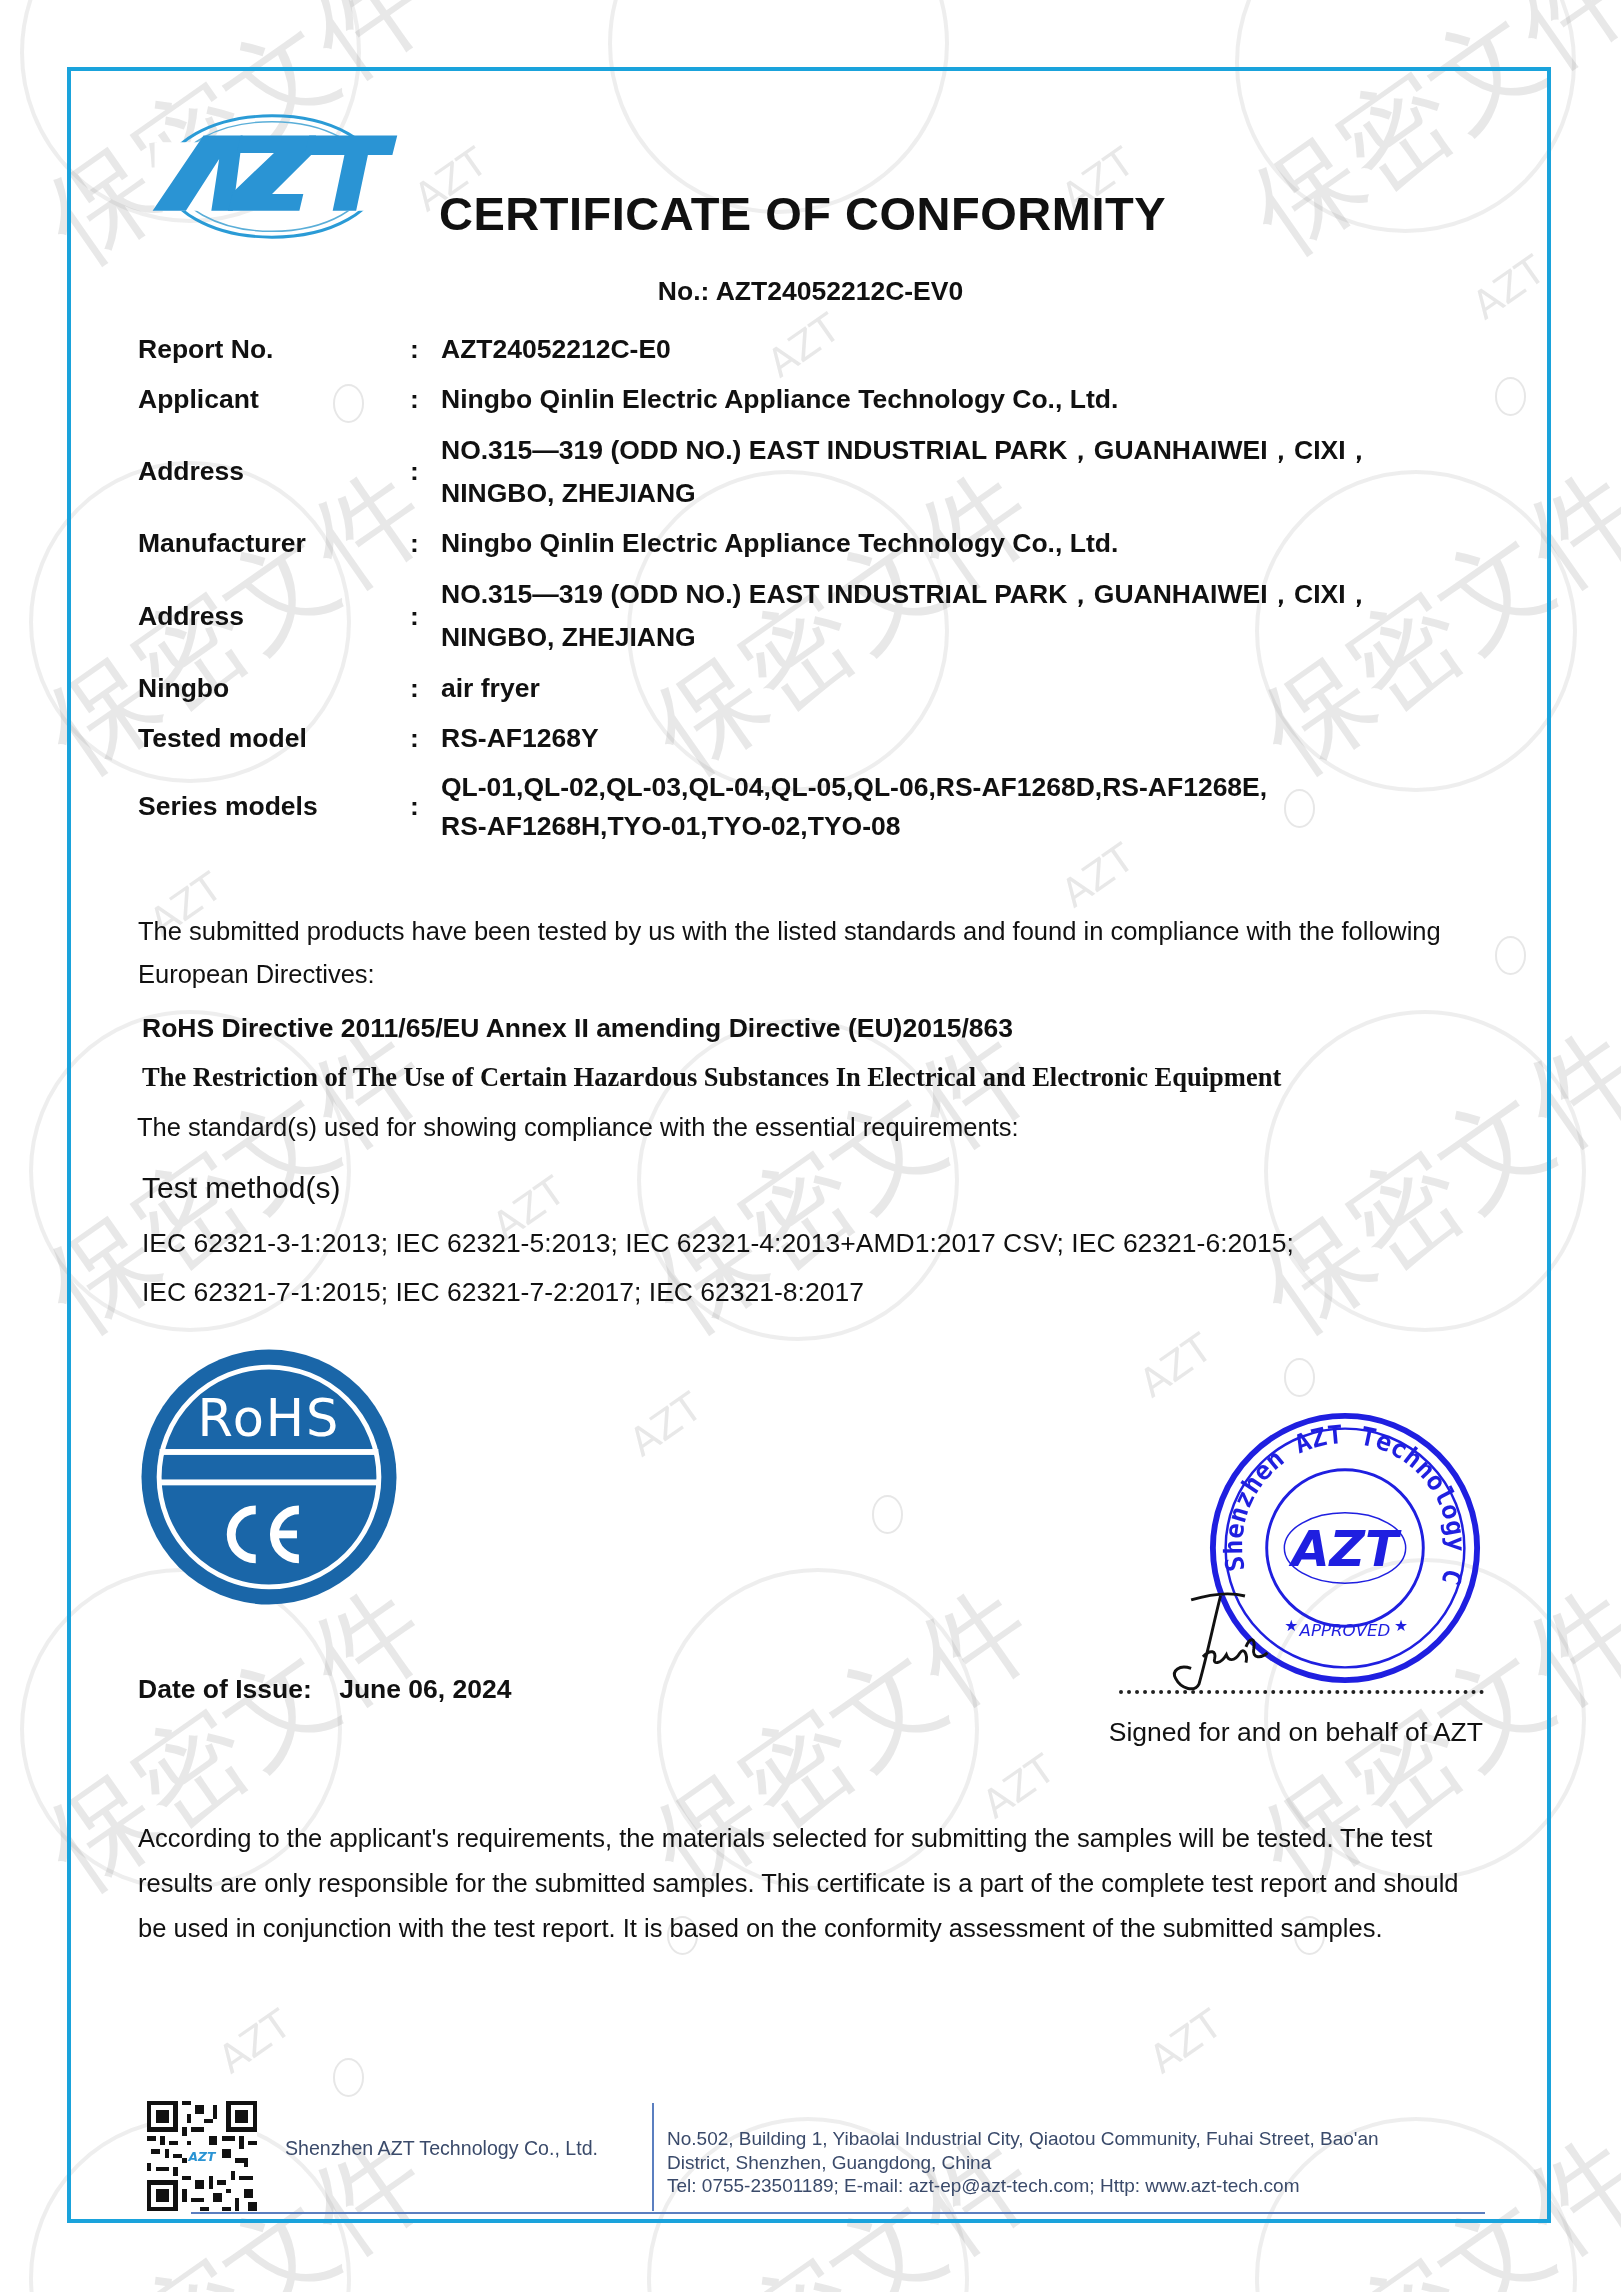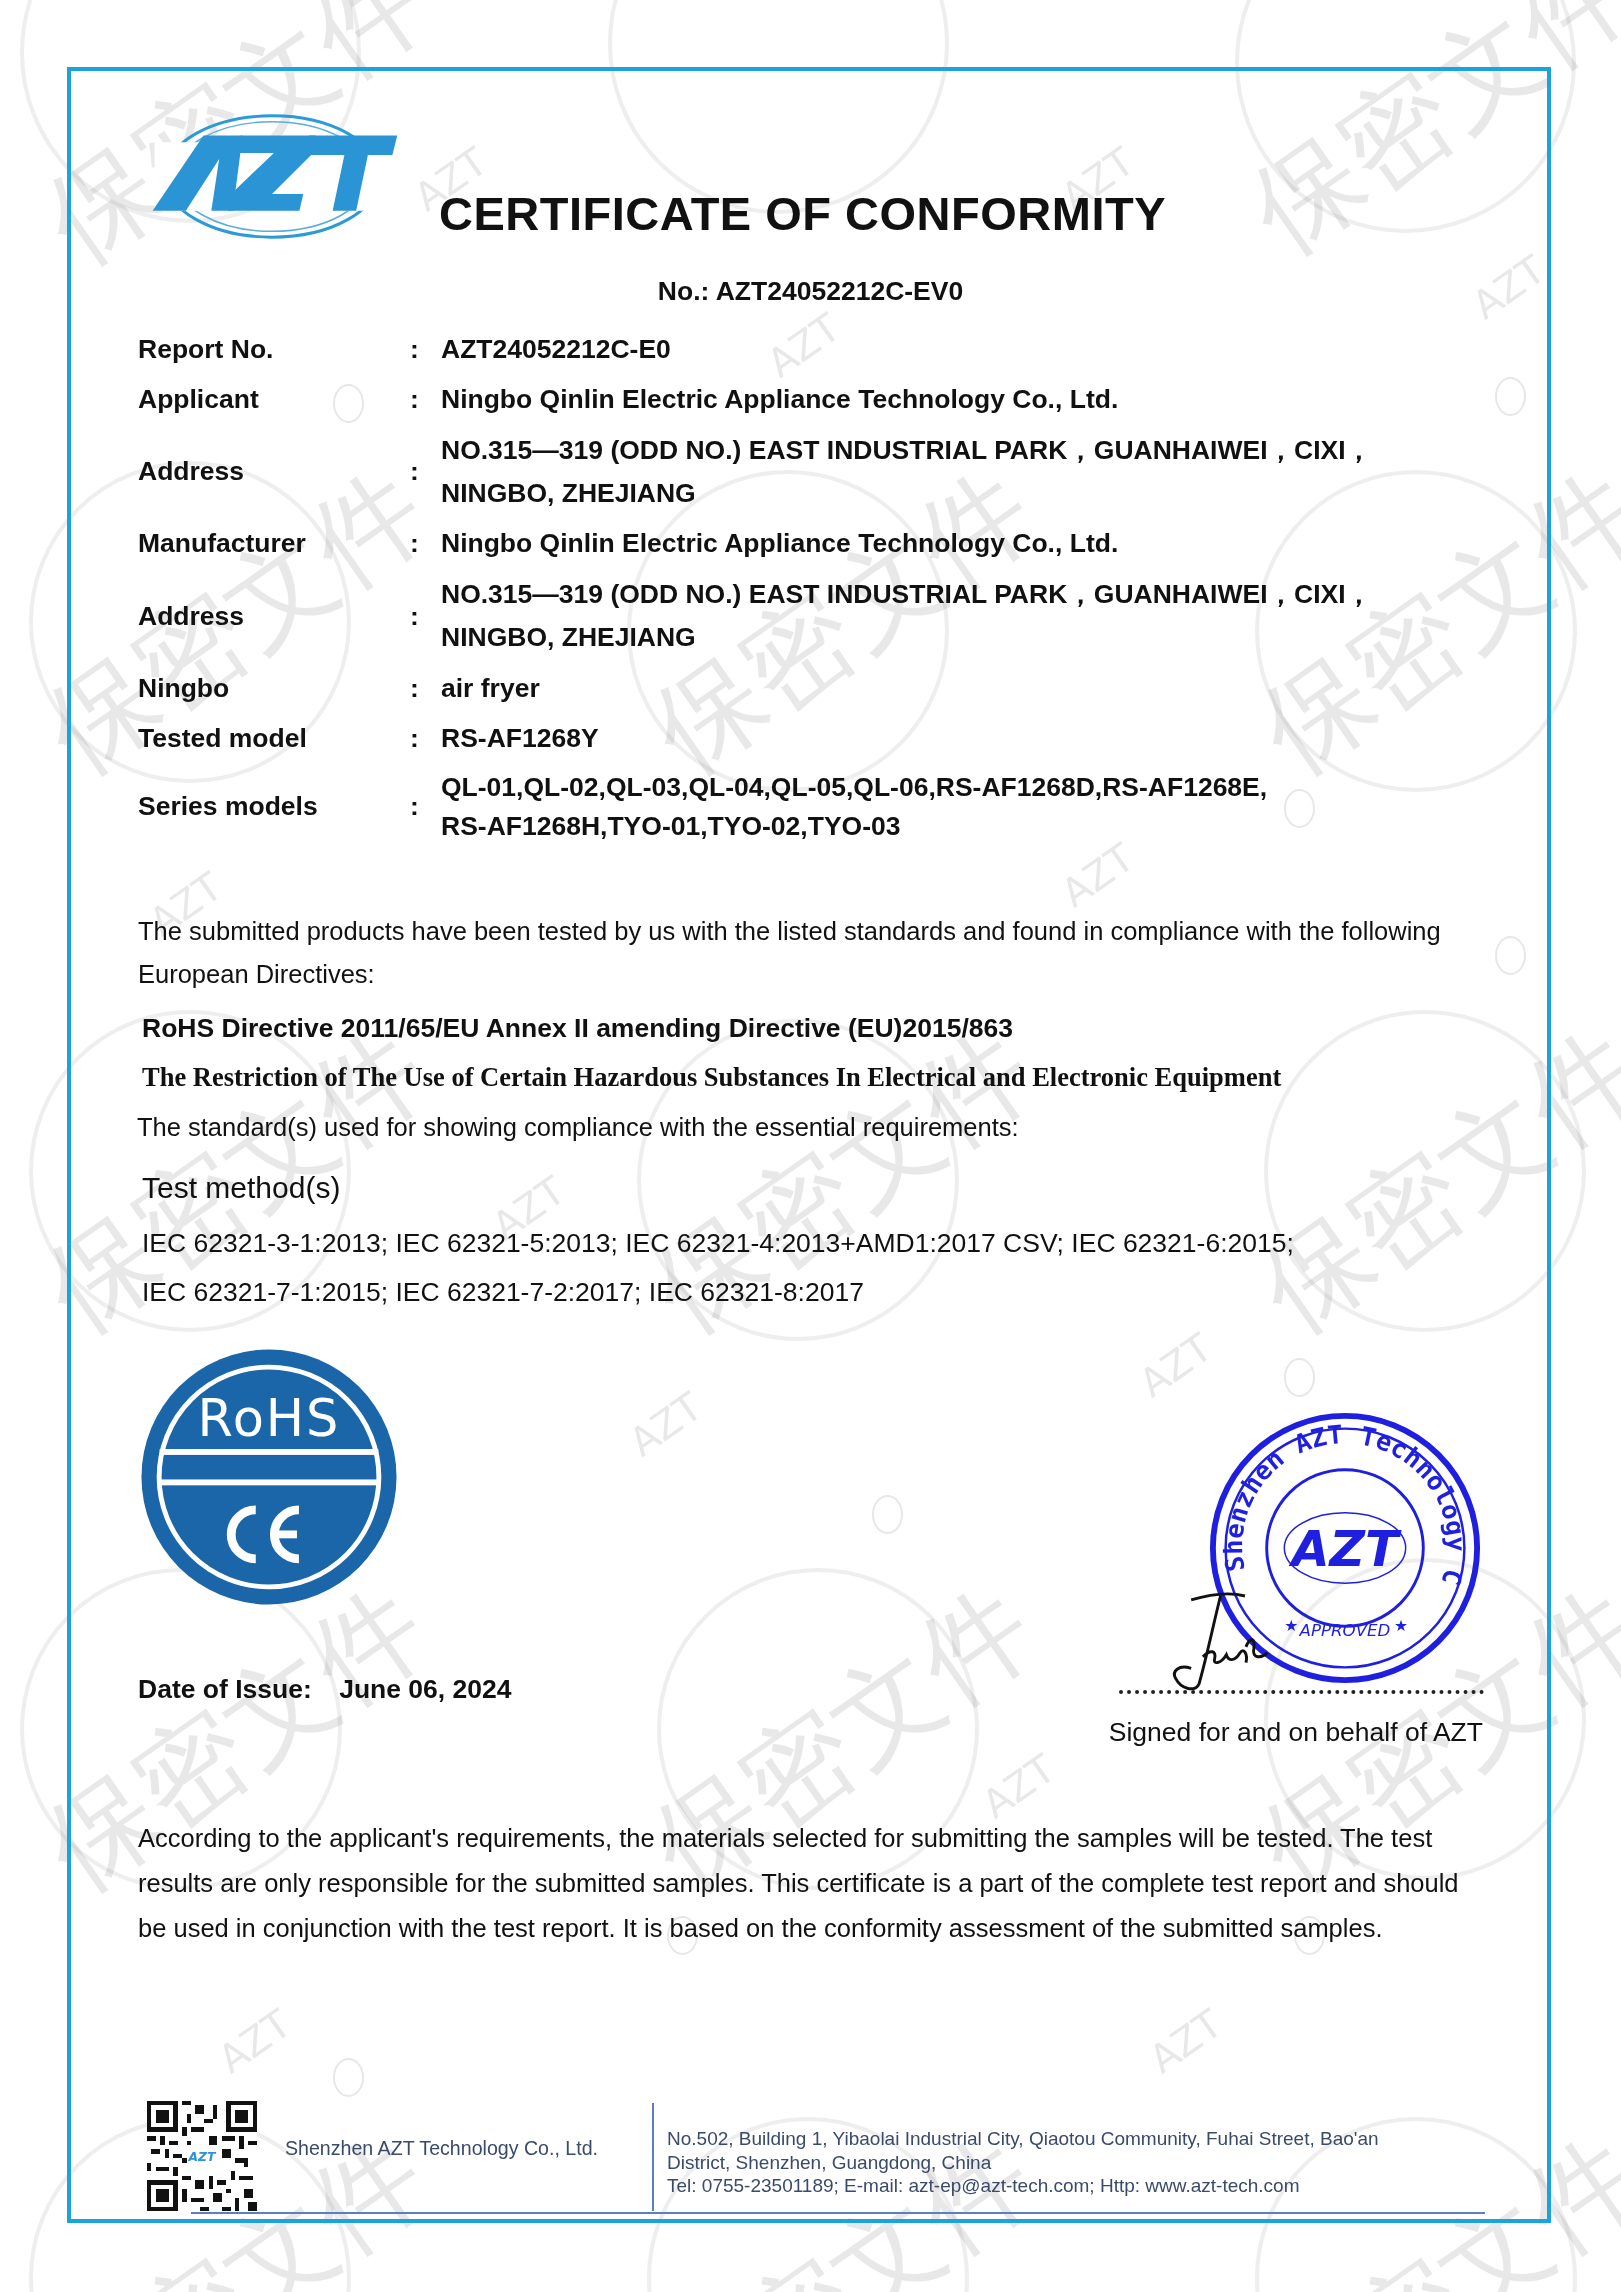--- a/index.html
+++ b/index.html
@@ -176,21 +176,21 @@
     <div class="field">
       <span class="label">Tested model</span>
       <span class="colon">:</span>
       <span class="value">RS-AF1268Y</span>
     </div>
     <div class="field" style="line-height:39px;">
       <span class="label">Series models</span>
       <span class="colon">:</span>
       <span class="value">
         <div>QL-01,QL-02,QL-03,QL-04,QL-05,QL-06,RS-AF1268D,RS-AF1268E,</div>
-        <div>RS-AF1268H,TYO-01,TYO-02,TYO-03</div>
+        <div>RS-AF1268H,TYO-01,TYO-02,TYO-08</div>
       </span>
     </div>
   </div>
 
   <div class="intro">The submitted products have been tested by us with the listed standards and found in compliance with the following European Directives:</div>
   <div class="directive" style="top:1013px;">RoHS Directive 2011/65/EU Annex II amending Directive (EU)2015/863</div>
   <div class="directive" style="top:1062px;font-family:Liberation Serif, serif;">The Restriction of The Use of Certain Hazardous Substances In Electrical and Electronic Equipment</div>
   <div class="std-intro">The standard(s) used for showing compliance with the essential requirements:</div>
   <div class="test-title">Test method(s)</div>
   <div class="test-line" style="top:1228px;">IEC 62321-3-1:2013; IEC 62321-5:2013; IEC 62321-4:2013+AMD1:2017 CSV; IEC 62321-6:2015;</div>

